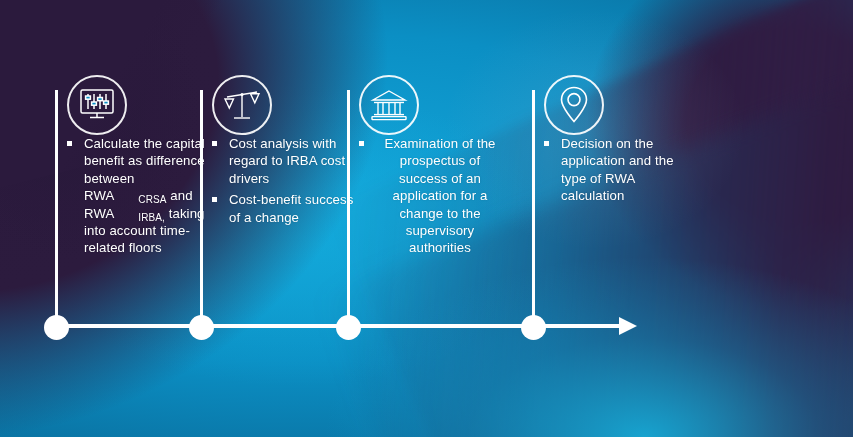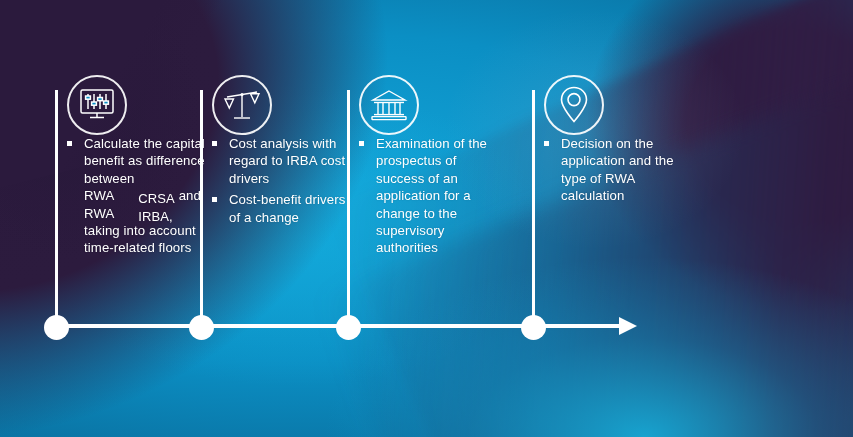--- a/index.html
+++ b/index.html
@@ -166,21 +166,21 @@
   .bullet::before {
     content: "";
     position: absolute;
     left: 3px;
     top: 6px;
     width: 5px;
     height: 5px;
     background: #ffffff;
   }
   .bullet sub {
-    font-size: 13px;
+    font-size: 10px;
     line-height: 0;
     vertical-align: baseline;
     position: relative;
     top: 3px;
     margin-left: 24px;
   }
 </style>
 </head>
 <body>
 
@@ -231,25 +231,25 @@
         <line x1="4" y1="10" x2="34" y2="5"></line>
         <line x1="19" y1="7.5" x2="19" y2="30"></line>
         <line x1="11" y1="31" x2="27" y2="31"></line>
         <path d="M2 12 L10.5 12 L6.3 21 Z"></path>
         <path d="M27.5 6.8 L36 6.8 L31.8 15.8 Z"></path>
         <circle cx="19" cy="7.6" r="1.6" fill="#ffffff" stroke="none"></circle>
       </svg>
     </div>
     <ul class="bullets">
         <li class="bullet">Cost analysis with regard to IRBA cost drivers</li>
-        <li class="bullet">Cost-benefit drivers of a change</li>
-      </ul>
-  </div>
-
-  <div class="stage" style="left:347px;">
+        <li class="bullet">Cost-benefit success of a change</li>
+      </ul>
+  </div>
+
+  <div class="stage" style="left:347px;text-align:center;">
     <div class="stage-stem"></div>
     <div class="stage-node"></div>
     <div class="icon-badge">
       <svg width="38" height="32" viewBox="0 0 38 32" fill="none" stroke="#ffffff" stroke-width="1.4">
         <path d="M19 2 L35 11 L3 11 Z"></path>
         <line x1="4" y1="13.5" x2="34" y2="13.5"></line>
         <line x1="8" y1="14" x2="8" y2="25"></line>
         <line x1="13" y1="14" x2="13" y2="25"></line>
         <line x1="19" y1="14" x2="19" y2="25"></line>
         <line x1="25" y1="14" x2="25" y2="25"></line>

